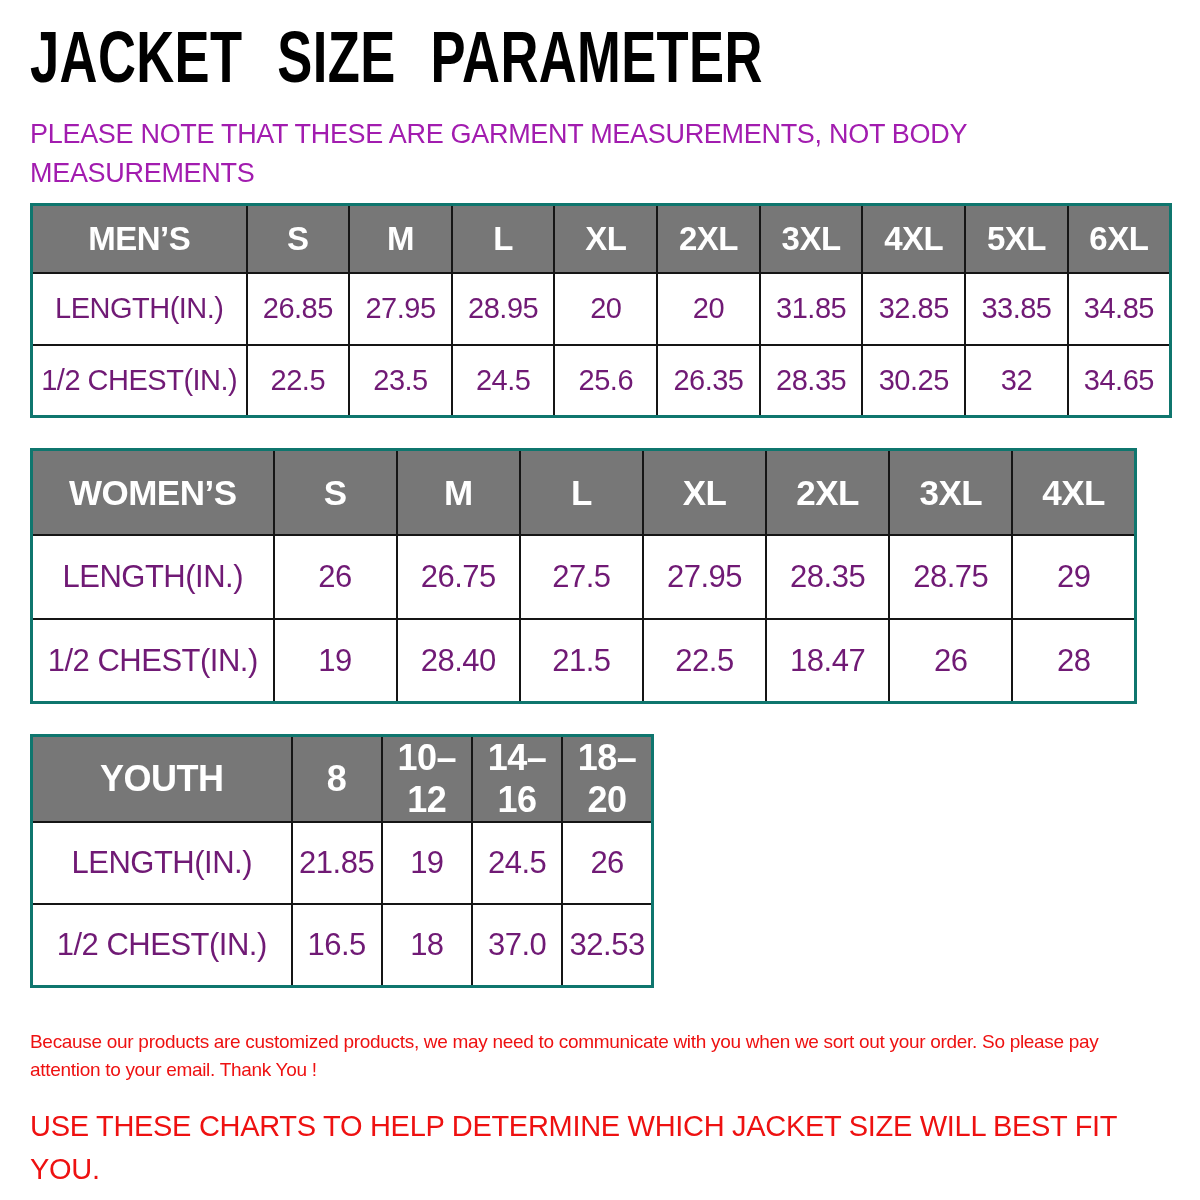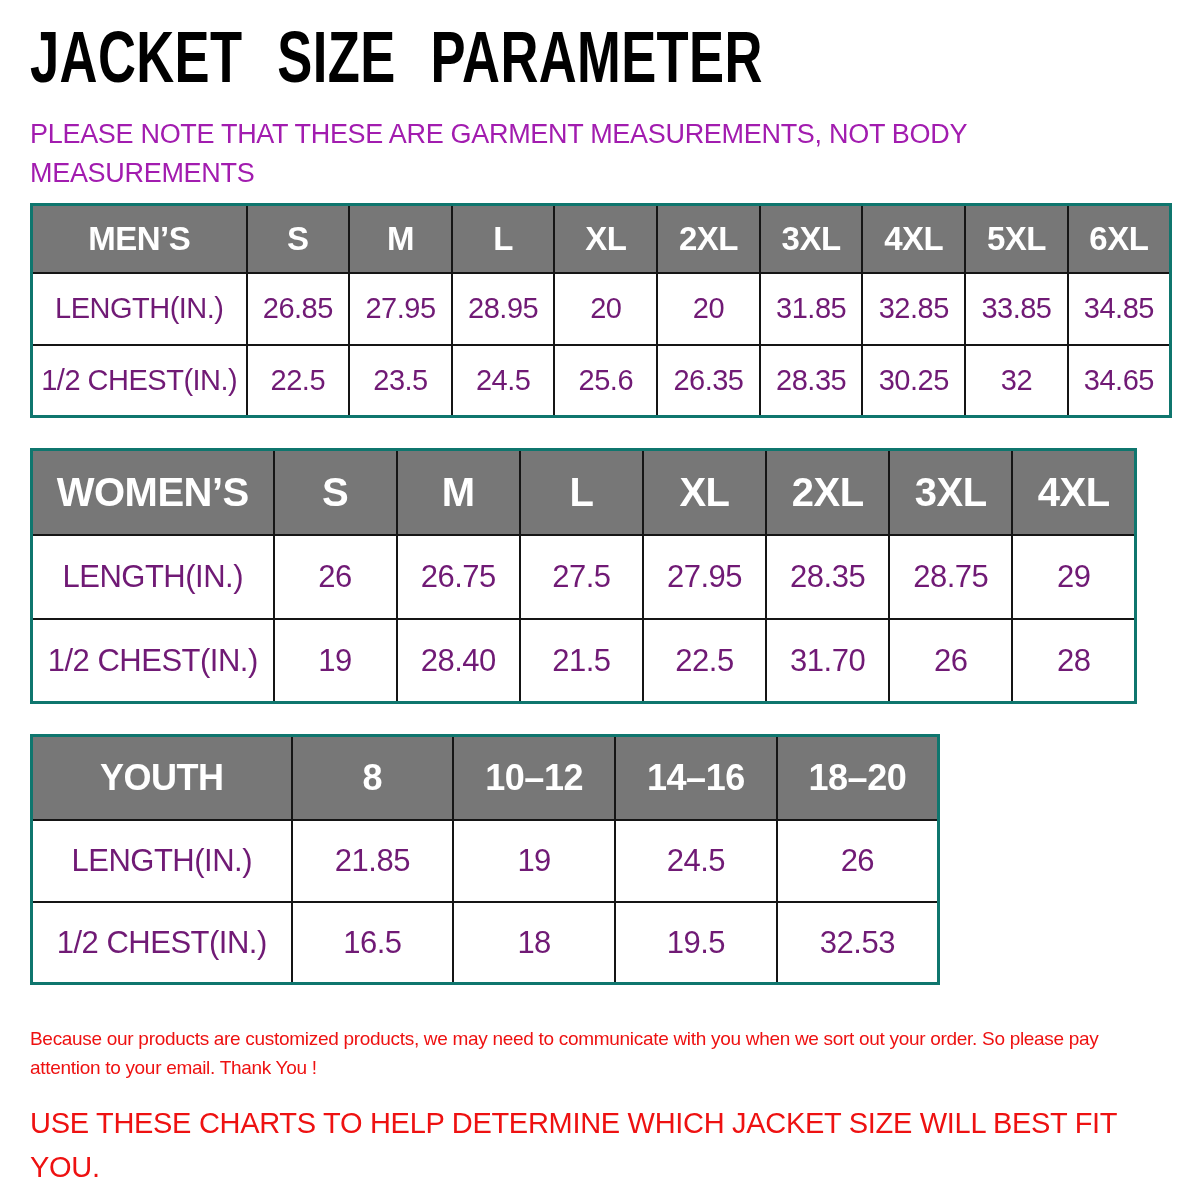--- a/index.html
+++ b/index.html
@@ -44,25 +44,25 @@
 
   
   .t-mens{width:1142px;}
   .t-mens col.label-col{width:215px;}
   .t-mens .head-row th{height:68px;font-size:33px;}
   .t-mens td{height:72px;font-size:29px;}
 
   
   .t-womens{width:1107px;}
   .t-womens col.label-col{width:242px;}
-  .t-womens .head-row th{height:85px;font-size:40px;}
+  .t-womens .head-row th{height:85px;font-size:35px;}
   .t-womens td{height:84px;font-size:31px;}
 
   
-  .t-youth{width:910px;}
+  .t-youth{width:624px;}
   .t-youth col.label-col{width:260px;}
   .t-youth .head-row th{height:84px;font-size:36px;}
   .t-youth td{height:82px;font-size:31px;}
 
   .footer-para{
     margin:40px 30px 0 30px;width:1135px;
     color:#ee1111;font-size:19px;line-height:1.5;
     letter-spacing:-0.3px;font-weight:500;
   }
   .footer-usage{
@@ -166,21 +166,21 @@
           <td>28.35</td>
           <td>28.75</td>
           <td>29</td>
         </tr>
         <tr>
           <td>1/2 CHEST(IN.)</td>
           <td>19</td>
           <td>28.40</td>
           <td>21.5</td>
           <td>22.5</td>
-          <td>31.70</td>
+          <td>18.47</td>
           <td>26</td>
           <td>28</td>
         </tr>
       </tbody>
     </table>
     <table class="size-table t-youth">
       <colgroup>
         <col class="label-col">
         <col>
         <col>
@@ -201,21 +201,21 @@
           <td>LENGTH(IN.)</td>
           <td>21.85</td>
           <td>19</td>
           <td>24.5</td>
           <td>26</td>
         </tr>
         <tr>
           <td>1/2 CHEST(IN.)</td>
           <td>16.5</td>
           <td>18</td>
-          <td>19.5</td>
+          <td>37.0</td>
           <td>32.53</td>
         </tr>
       </tbody>
     </table>
   </div>
 
 <p class="footer-para">Because our products are customized products, we may need to communicate with you when we sort out your order. So please pay attention to your email. Thank You !</p>
 
 <p class="footer-usage">USE THESE CHARTS TO HELP DETERMINE WHICH JACKET SIZE WILL BEST FIT YOU.</p>
 

